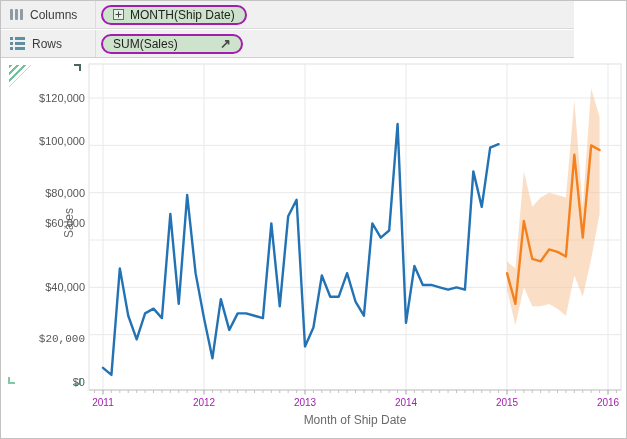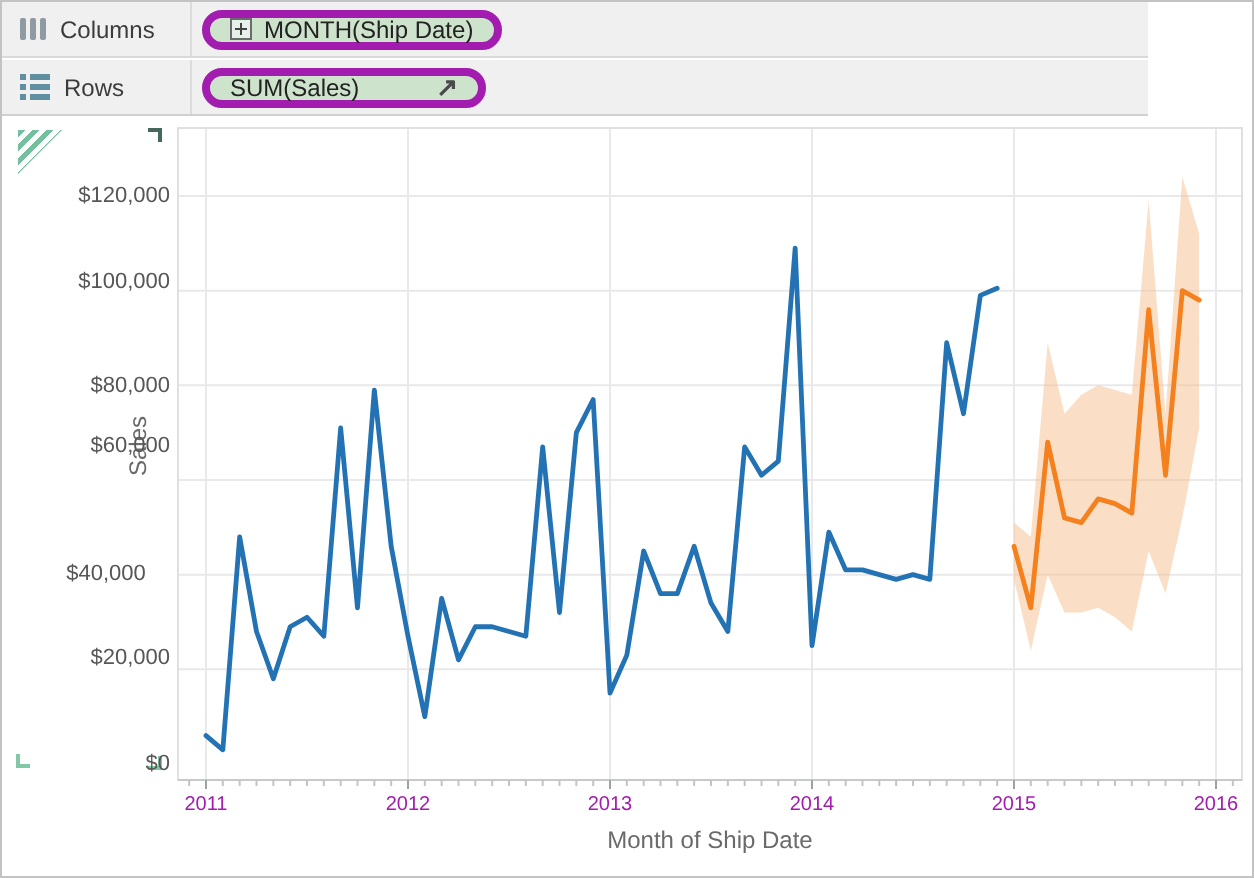--- a/index.html
+++ b/index.html
@@ -13,21 +13,21 @@
     position:absolute; left:0; width:573px; height:28px;
     background:#f0f0f0; display:flex; align-items:center;
   }
   .shelf-label-box {
     width:95px; height:100%; display:flex; align-items:center;
     padding-left:9px; gap:7px; border-right:1px solid #dcdcdc;
   }
   .shelf-label { font-size:12px; color:#3c3c3c; }
   .pill-area { flex:1; height:100%; display:flex; align-items:center; padding-left:5px; }
   .pill {
-    height:20px; border-radius:10px; background:#cee3cc; border:4px solid #a21caf;
+    height:20px; border-radius:10px; background:#cee3cc; border:2px solid #a21caf;
     display:flex; align-items:center; padding:0 10px; gap:6px; font-size:12px; color:#222222;
   }
   .pill-arrow { font-size:13px; font-weight:bold; color:#4a4a4a; line-height:1; }
   
   .icon-cols { display:flex; gap:2px; }
   .icon-cols i { display:block; width:3px; height:11px; background:#8f9aa3; border-radius:1px; }
   .icon-rows { display:flex; flex-direction:column; gap:2px; }
   .icon-rows i { display:flex; align-items:center; gap:2px; }
   .icon-rows i b { display:block; width:3px; height:3px; background:#5f8fa0; }
   .icon-rows i s { display:block; width:10px; height:3px; background:#5f8fa0; }
@@ -191,22 +191,22 @@
 
     <div id="sel-triangle"></div>
     <div id="br-tr" class="bracket"></div>
     <div id="br-bl" class="bracket"></div>
     <div id="br-br" class="bracket"></div>
 
     <div id="y-axis-title" class="axis-title">Sales</div>
     <div id="x-axis-title" class="axis-title">Month of Ship Date</div>
     <div id="tick-layer">
         <div class="tick-label y-tick" style="left: 20px; top: 318px;">$0</div>
-        <div class="tick-label y-tick" style="left: 20px; top: 265px;">$20,000</div>
-        <div class="tick-label y-tick" style="left: 20px; top: 223.332px; text-align: center;">$40,000</div>
+        <div class="tick-label y-tick" style="left: 20px; top: 275px; font-family: Liberation Mono, monospace;">$20,000</div>
+        <div class="tick-label y-tick" style="left: 20px; top: 223.332px;">$40,000</div>
         <div class="tick-label y-tick" style="left: 20px; top: 159px;">$60,000</div>
         <div class="tick-label y-tick" style="left: 20px; top: 128.664px;">$80,000</div>
         <div class="tick-label y-tick" style="left: 20px; top: 77px;">$100,000</div>
         <div class="tick-label y-tick" style="left: 20px; top: 33.996px;">$120,000</div>
         <div class="tick-label x-tick" style="left: 80px; top: 339px;">2011</div>
         <div class="tick-label x-tick" style="left: 181px; top: 339px;">2012</div>
         <div class="tick-label x-tick" style="left: 282px; top: 339px;">2013</div>
         <div class="tick-label x-tick" style="left: 383px; top: 339px;">2014</div>
         <div class="tick-label x-tick" style="left: 484px; top: 339px;">2015</div>
         <div class="tick-label x-tick" style="left: 585px; top: 339px;">2016</div>

